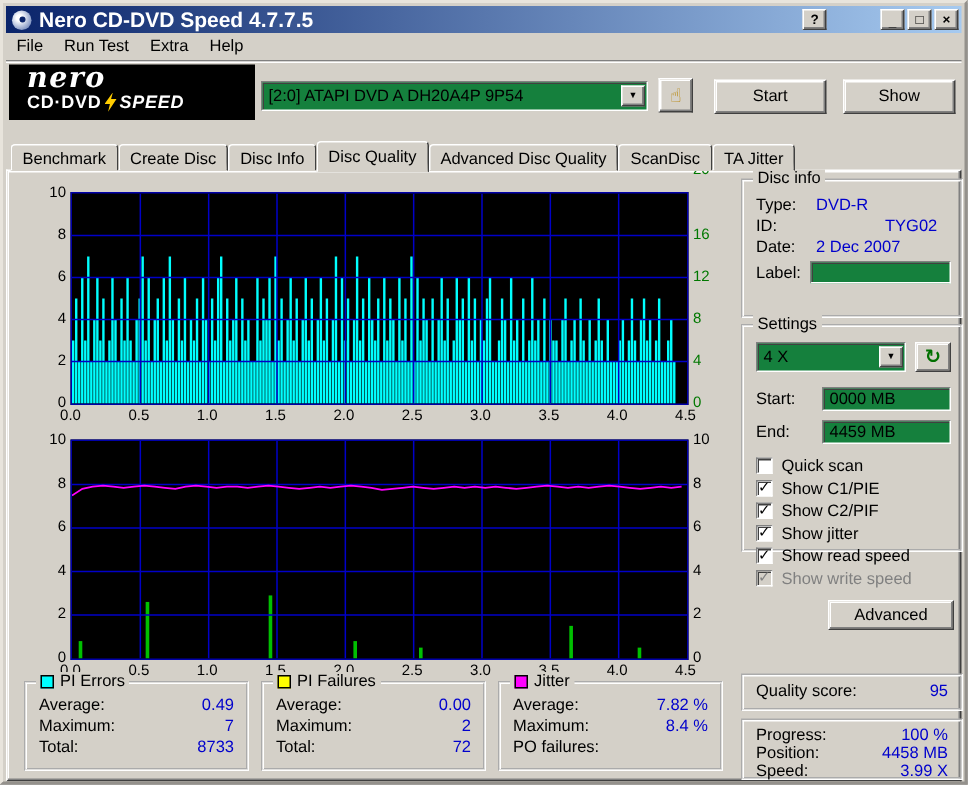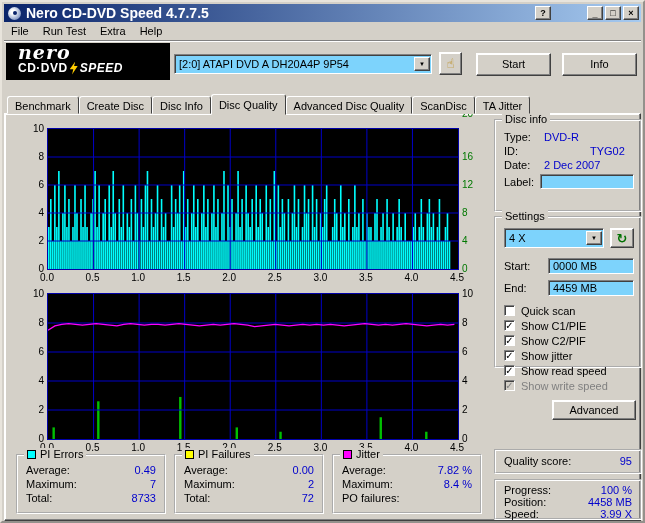--- a/index.html
+++ b/index.html
@@ -36,21 +36,21 @@
   .logo { position:absolute; left:4px; top:41px; width:164px; height:37px; background:#000;
     color:#fff; overflow:hidden; }
   .logo-nero { font-family:"DejaVu Serif","Liberation Serif",serif; font-style:italic;
     font-weight:bold; font-size:19px; line-height:17px; margin:1px 0 0 12px; letter-spacing:1px; }
   .logo-line2 { display:flex; align-items:center; margin:0 0 0 12px; font-size:12px;
     font-weight:bold; letter-spacing:.5px; }
   .logo-speed { font-style:italic; }
   .bolt { width:8px; height:13px; background:#ffcc00; margin:0 2px;
     clip-path:polygon(70% 0,0 60%,45% 60%,30% 100%,100% 35%,55% 35%); }
 
-  .sunken { background:#7dd3fc; border:1px solid; border-color:#808080 #ffffff #ffffff #808080;
+  .sunken { background:#15803d; border:1px solid; border-color:#808080 #ffffff #ffffff #808080;
     box-shadow:inset 1px 1px 0 #404040;gap:42px; }
   .raised { background:#d4d0c8; border:1px solid; border-color:#ffffff #404040 #404040 #ffffff;
     box-shadow:inset -1px -1px 0 #808080, inset 1px 1px 0 #ffffff; }
 
   #drive-combo { position:absolute; left:172px; top:52px; width:258px; height:20px;
     display:flex; align-items:center; }
   .combo-text { flex:1; padding-left:4px; white-space:nowrap; overflow:hidden; }
   .combo-arrow { width:16px; height:14px; margin-right:1px; background:#d4d0c8;
     border:1px solid; border-color:#ffffff #404040 #404040 #ffffff;
     box-shadow:inset -1px -1px 0 #808080; font-size:6px; display:flex;
@@ -155,21 +155,21 @@
 
   <div id="drive-combo" class="sunken">
     <span class="combo-text">[2:0]    ATAPI DVD A  DH20A4P 9P54</span>
     <span class="combo-arrow">▼</span>
   </div>
 
   <div id="eject-button" class="raised">
     <span>☝</span>
   </div>
   <div id="start-button" class="pushbtn raised">Start</div>
-  <div id="exit-button" class="pushbtn raised">Info</div>
+  <div id="exit-button" class="pushbtn raised">Show</div>
 
   <div id="tabs">
       <div class="tab">Benchmark</div>
       <div class="tab">Create Disc</div>
       <div class="tab">Disc Info</div>
       <div class="tab active">Disc Quality</div>
       <div class="tab">Advanced Disc Quality</div>
       <div class="tab">ScanDisc</div>
       <div class="tab">TA Jitter</div>
     </div>

